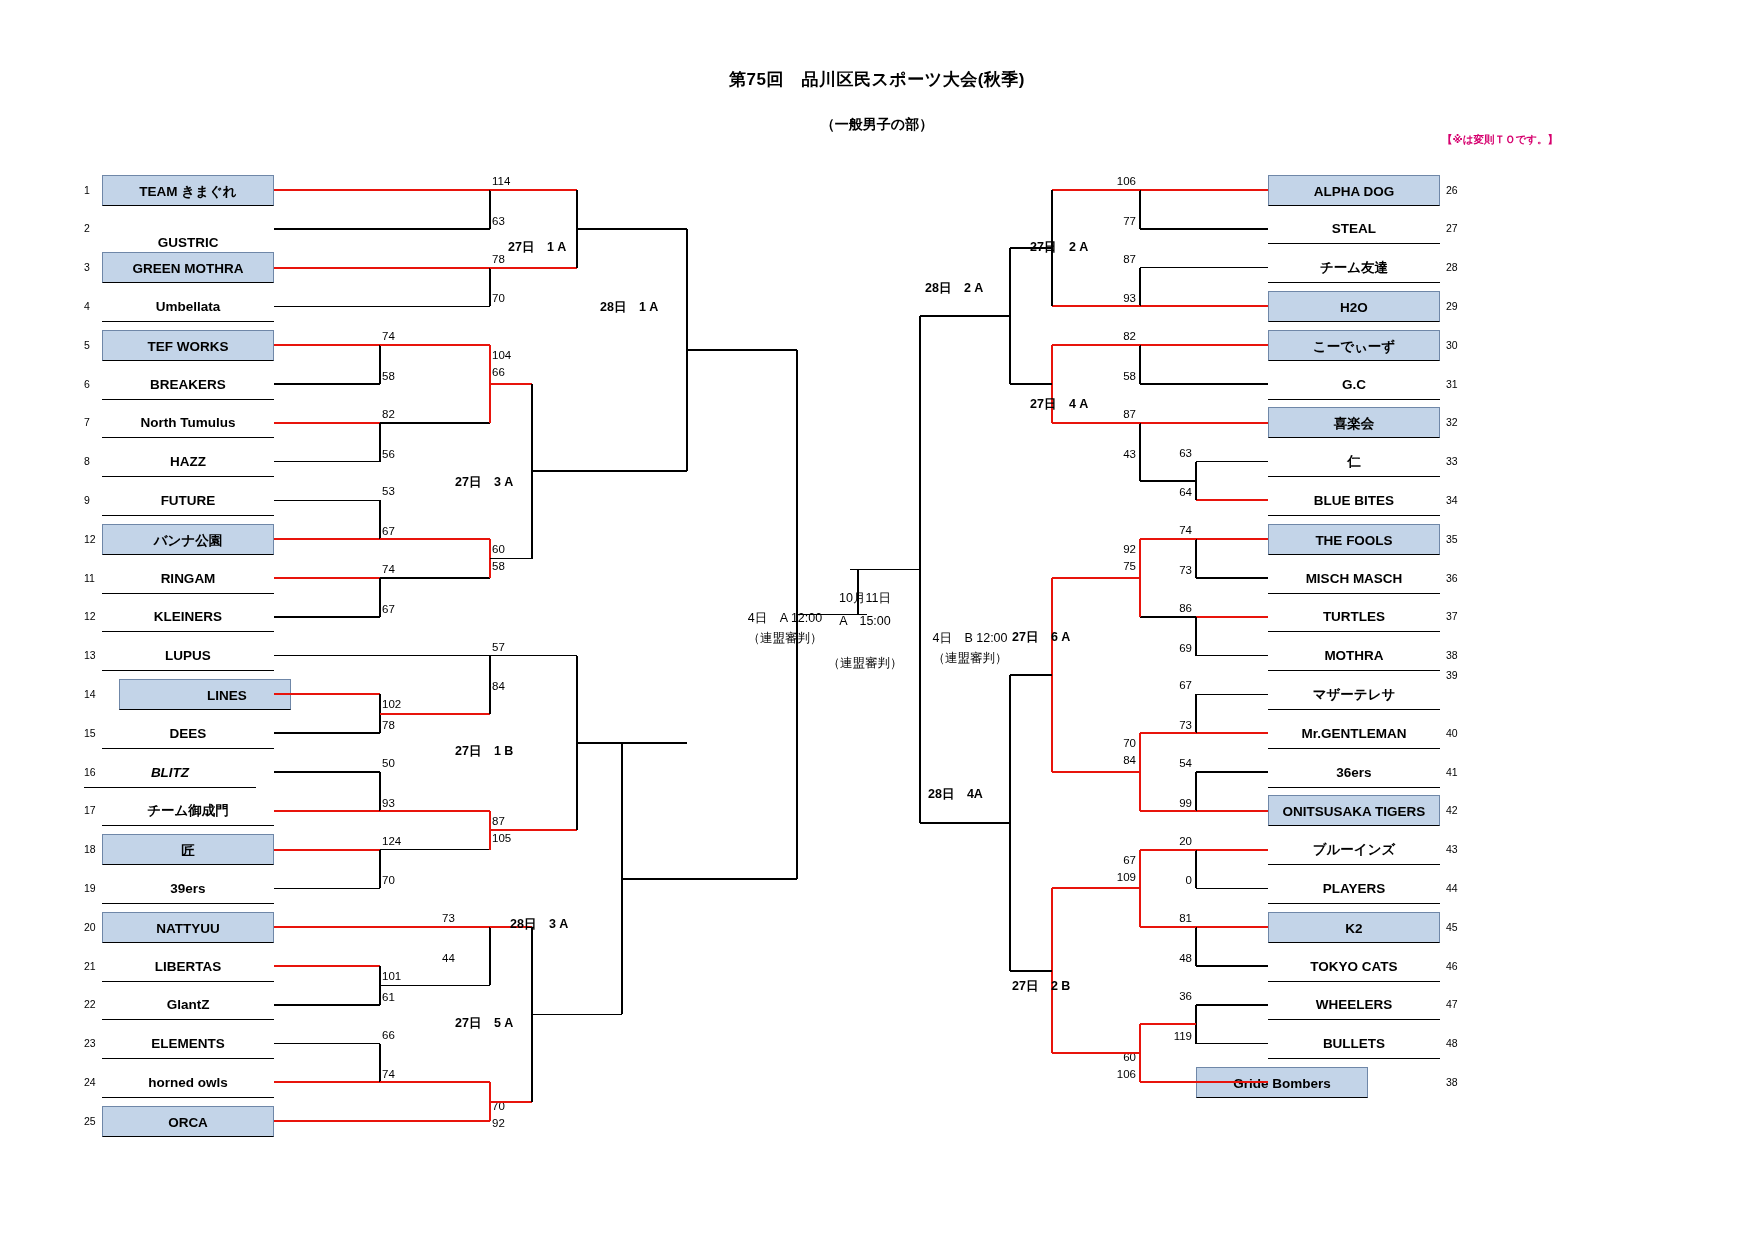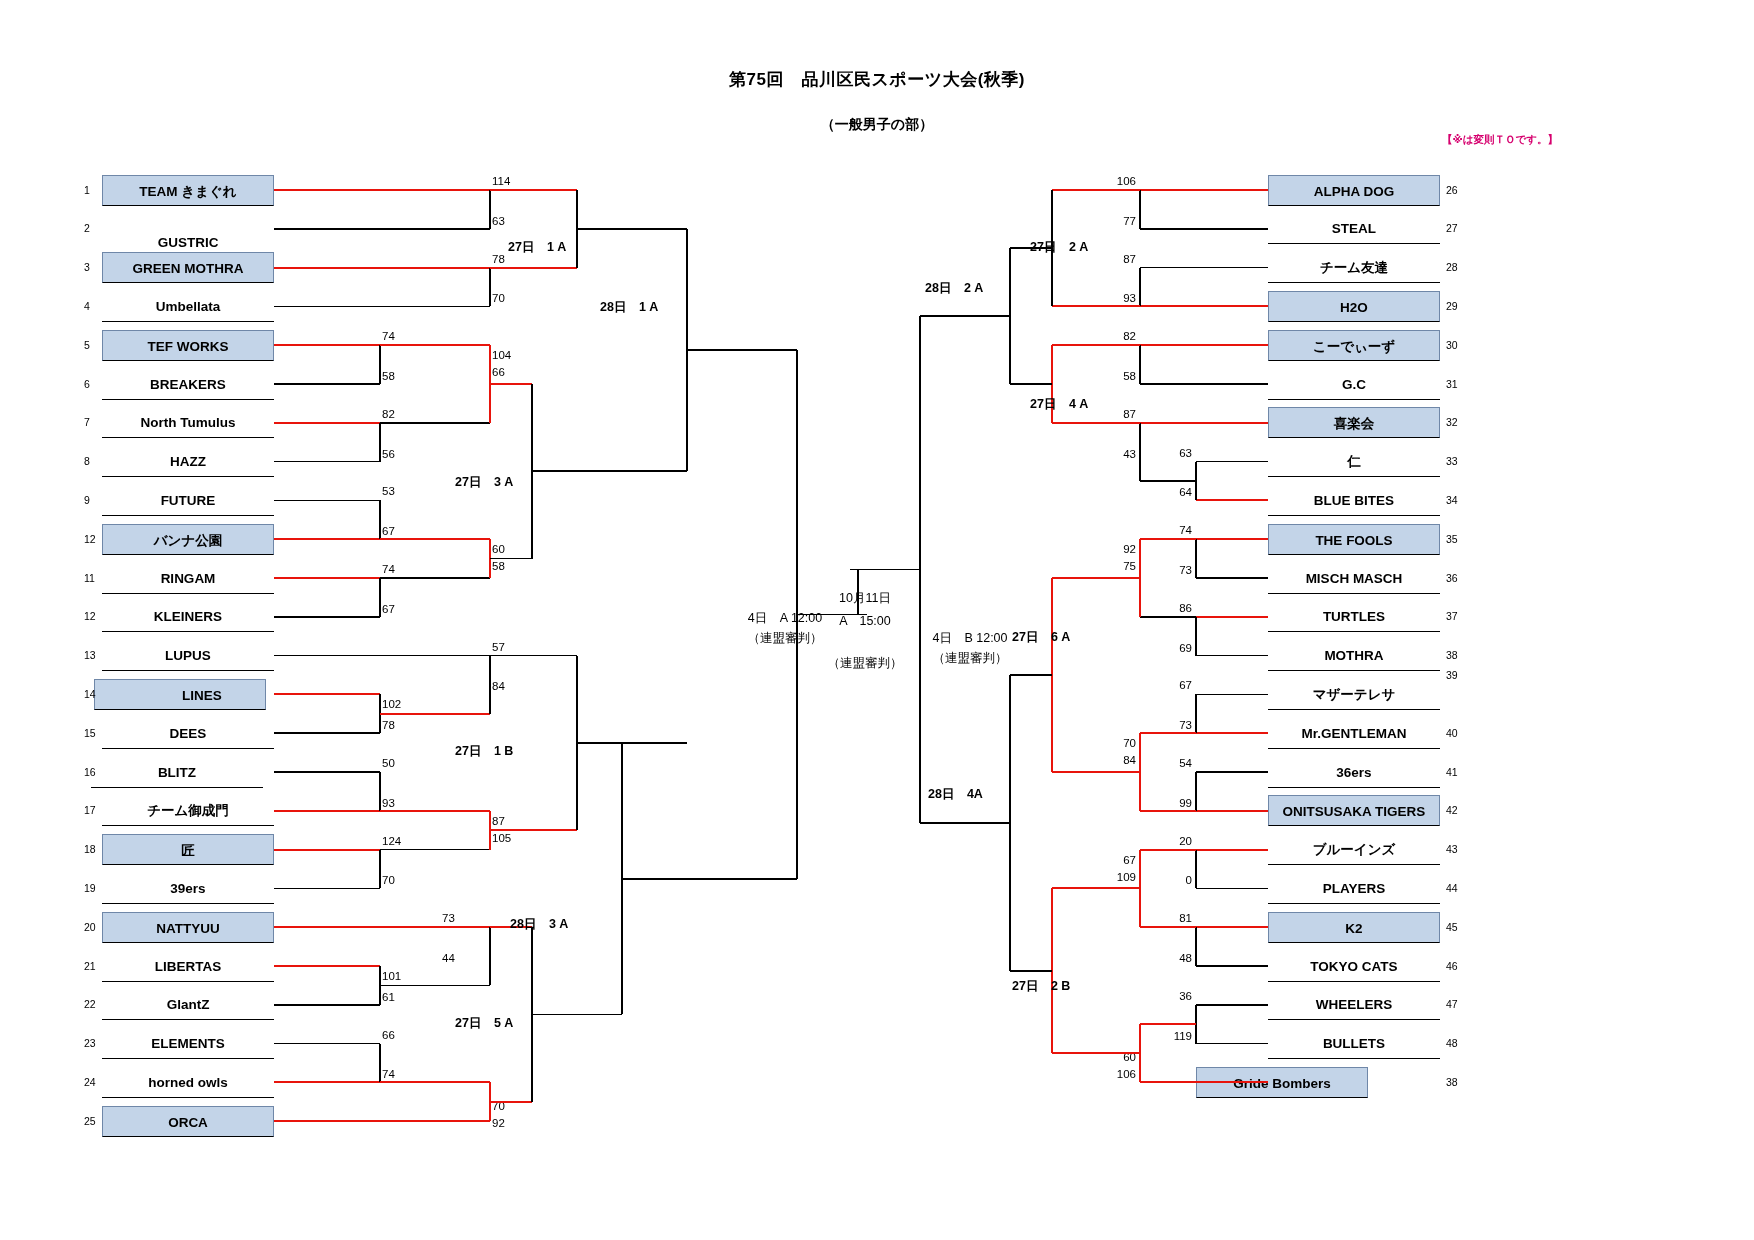--- a/index.html
+++ b/index.html
@@ -85,25 +85,25 @@
 <div class="abs team" style="left: 102px; top: 484.9px;">FUTURE</div>
 <div class="abs seed l" style="left: 84px; top: 484.9px;">9</div>
 <div class="abs team hl" style="left: 102px; top: 523.7px;">バンナ公園</div>
 <div class="abs seed l" style="left: 84px; top: 523.7px;">12</div>
 <div class="abs team" style="left: 102px; top: 562.5px;">RINGAM</div>
 <div class="abs seed l" style="left: 84px; top: 562.5px;">11</div>
 <div class="abs team" style="left: 102px; top: 601.3px;">KLEINERS</div>
 <div class="abs seed l" style="left: 84px; top: 601.3px;">12</div>
 <div class="abs team" style="left: 102px; top: 640.1px;">LUPUS</div>
 <div class="abs seed l" style="left: 84px; top: 640.1px;">13</div>
-<div class="abs team hl" style="left: 94px; top: 678.9px; padding-left: 44px;">LINES</div>
+<div class="abs team hl" style="left: 119px; top: 678.9px; padding-left: 44px;">LINES</div>
 <div class="abs seed l" style="left: 84px; top: 678.9px;">14</div>
 <div class="abs team" style="left: 102px; top: 717.7px;">DEES</div>
 <div class="abs seed l" style="left: 84px; top: 717.7px;">15</div>
-<div class="abs team" style="left: 91px; top: 756.5px;">BLITZ</div>
+<div class="abs team" style="left: 84px; top: 756.5px; font-style: italic;">BLITZ</div>
 <div class="abs seed l" style="left: 84px; top: 756.5px;">16</div>
 <div class="abs team" style="left: 102px; top: 795.3px;">チーム御成門</div>
 <div class="abs seed l" style="left: 84px; top: 795.3px;">17</div>
 <div class="abs team hl" style="left: 102px; top: 834.1px;">匠</div>
 <div class="abs seed l" style="left: 84px; top: 834.1px;">18</div>
 <div class="abs team" style="left: 102px; top: 872.9px;">39ers</div>
 <div class="abs seed l" style="left: 84px; top: 872.9px;">19</div>
 <div class="abs team hl" style="left: 102px; top: 911.7px;">NATTYUU</div>
 <div class="abs seed l" style="left: 84px; top: 911.7px;">20</div>
 <div class="abs team" style="left: 102px; top: 950.5px;">LIBERTAS</div>

